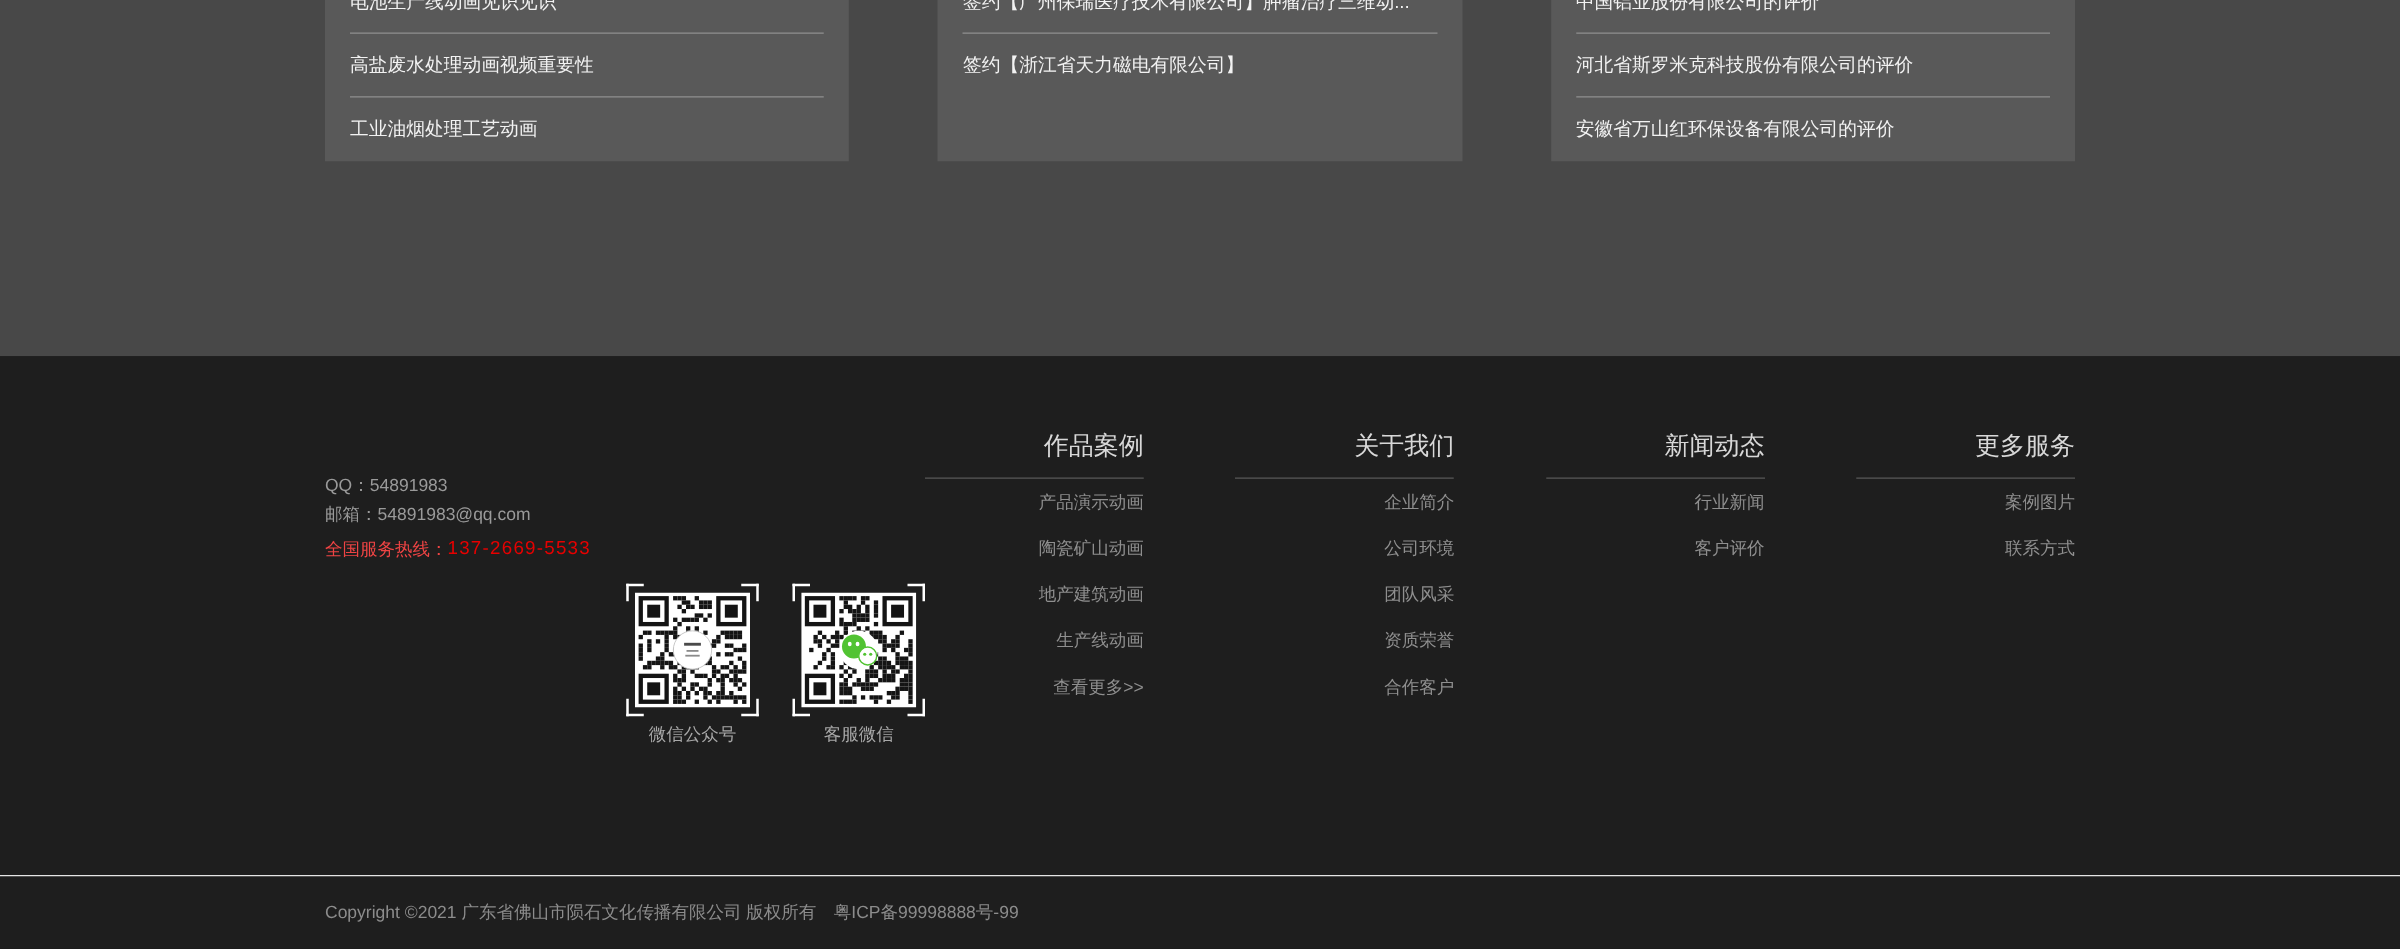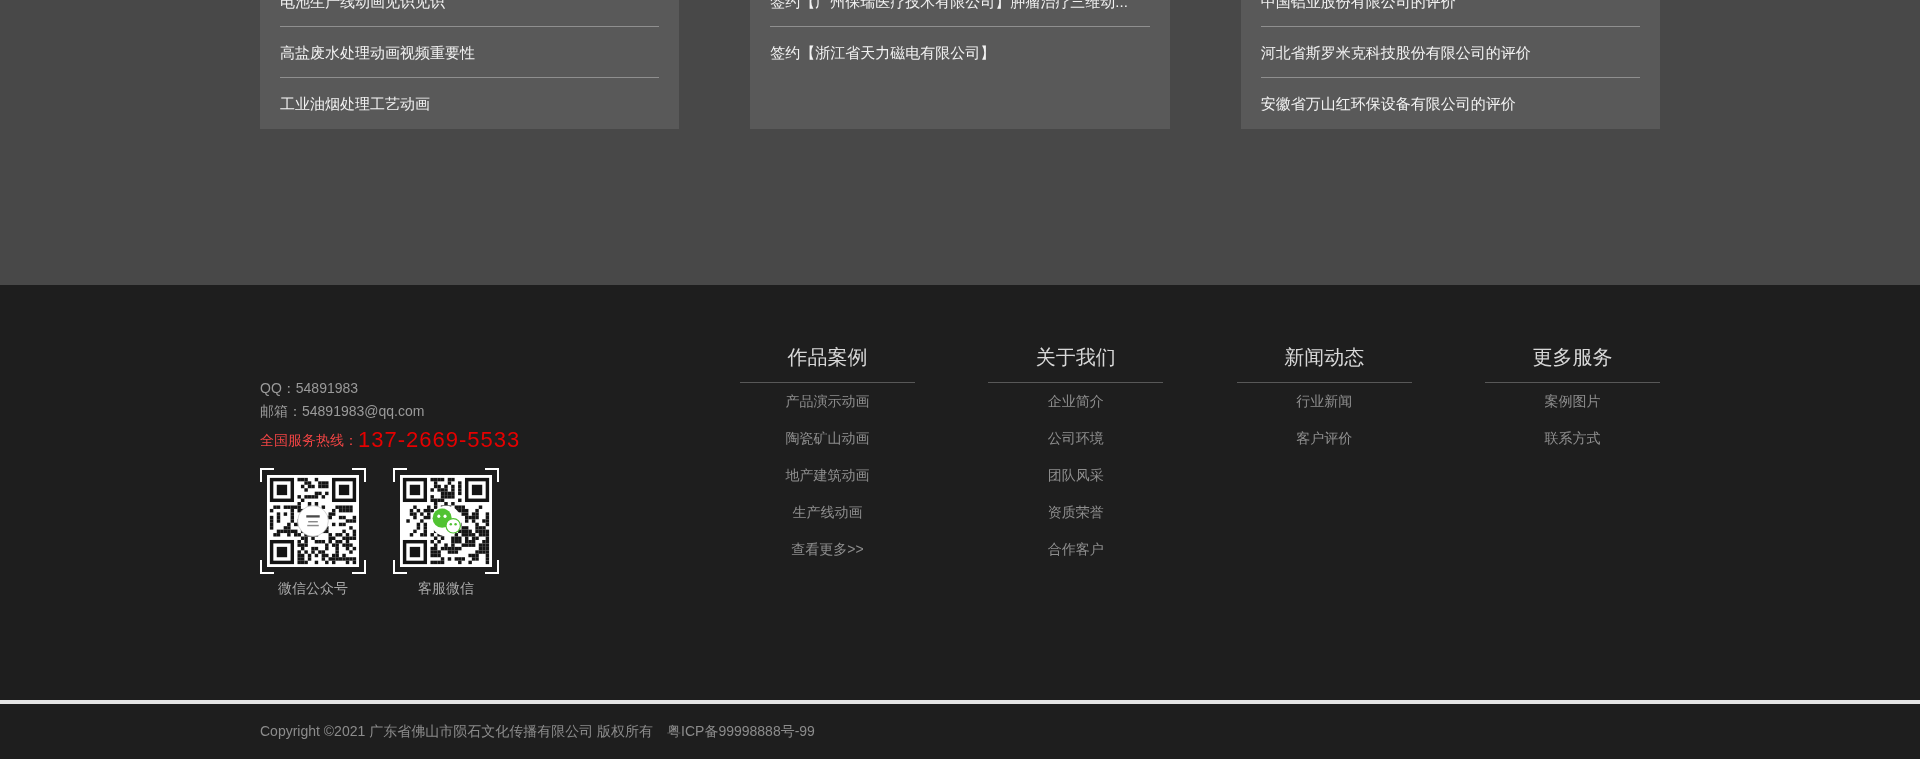--- a/index.html
+++ b/index.html
@@ -27,49 +27,49 @@
 
   
   .footer-main { height: 415px; padding-top: 60px; background: #1e1e1e; }
   .footer-flex { display: flex; }
 
   
   .contact { width: 480px; margin-top: 32px; }
   .contact-line { font-size: 14px; color: #9a9a9a; line-height: 23px; }
   .hotline { margin-top: 3px; line-height: 26px; }
   .hotline-label { font-size: 14px; color: #ef4444; vertical-align: middle; }
-  .hotline-number { font-size: 22px; color: #e60000; letter-spacing: 1px; vertical-align: middle; }
-
-  .qr-row { display: flex; gap: 27px; margin-top: 15px; }
+  .hotline-number { font-size: 15px; color: #e60000; letter-spacing: 1px; vertical-align: middle; }
+
+  .qr-row { display: flex; gap: 27px; margin-top: 15px; justify-content: flex-end; }
   .qr-wrap { width: 106px; }
   .qr-frame { position: relative; width: 106px; height: 106px; }
   .qr-frame svg { position: absolute; left: 7px; top: 7px; display: block; }
   .corner { position: absolute; width: 14px; height: 14px; border: 2px solid #ffffff; }
   .c-tl { left: 0; top: 0; border-right: none; border-bottom: none; }
   .c-tr { right: 0; top: 0; border-left: none; border-bottom: none; }
   .c-bl { left: 0; bottom: 0; border-right: none; border-top: none; }
   .c-br { right: 0; bottom: 0; border-left: none; border-top: none; }
   .qr-label { margin-top: 6px; text-align: center; font-size: 14px; color: #a8a8a8; }
 
   
   .footer-nav { flex: 1; display: flex; justify-content: space-between; }
-  .nav-col { width: 175px; text-align: center; }
+  .nav-col { width: 175px; text-align: right; }
   .nav-title {
     display: block; font-size: 20px; color: #d8d8d8; line-height: 24px;
     padding-bottom: 13px; border-bottom: 1px solid #585858;
     text-decoration: none; cursor: pointer;
   }
   .nav-item {
     display: block; line-height: 37px; font-size: 14px; color: #8f8f8f;
     text-decoration: none; cursor: pointer;
   }
   .nav-col .nav-item:first-of-type { margin-top: 3px; }
 
   
-  .copyright-bar { height: 59px; border-top: 4px solid #e5e5e5; background: #1e1e1e; display: flex; align-items: center; }
+  .copyright-bar { height: 59px; border-top: 1px solid #e5e5e5; background: #1e1e1e; display: flex; align-items: center; }
   .copyright-text { font-size: 14px; color: #8c8c8c; }
 </style>
 </head>
 <body>
 
 <section class="top-section">
   <div class="container">
     <div class="cards">
 
       <div class="news-card">

